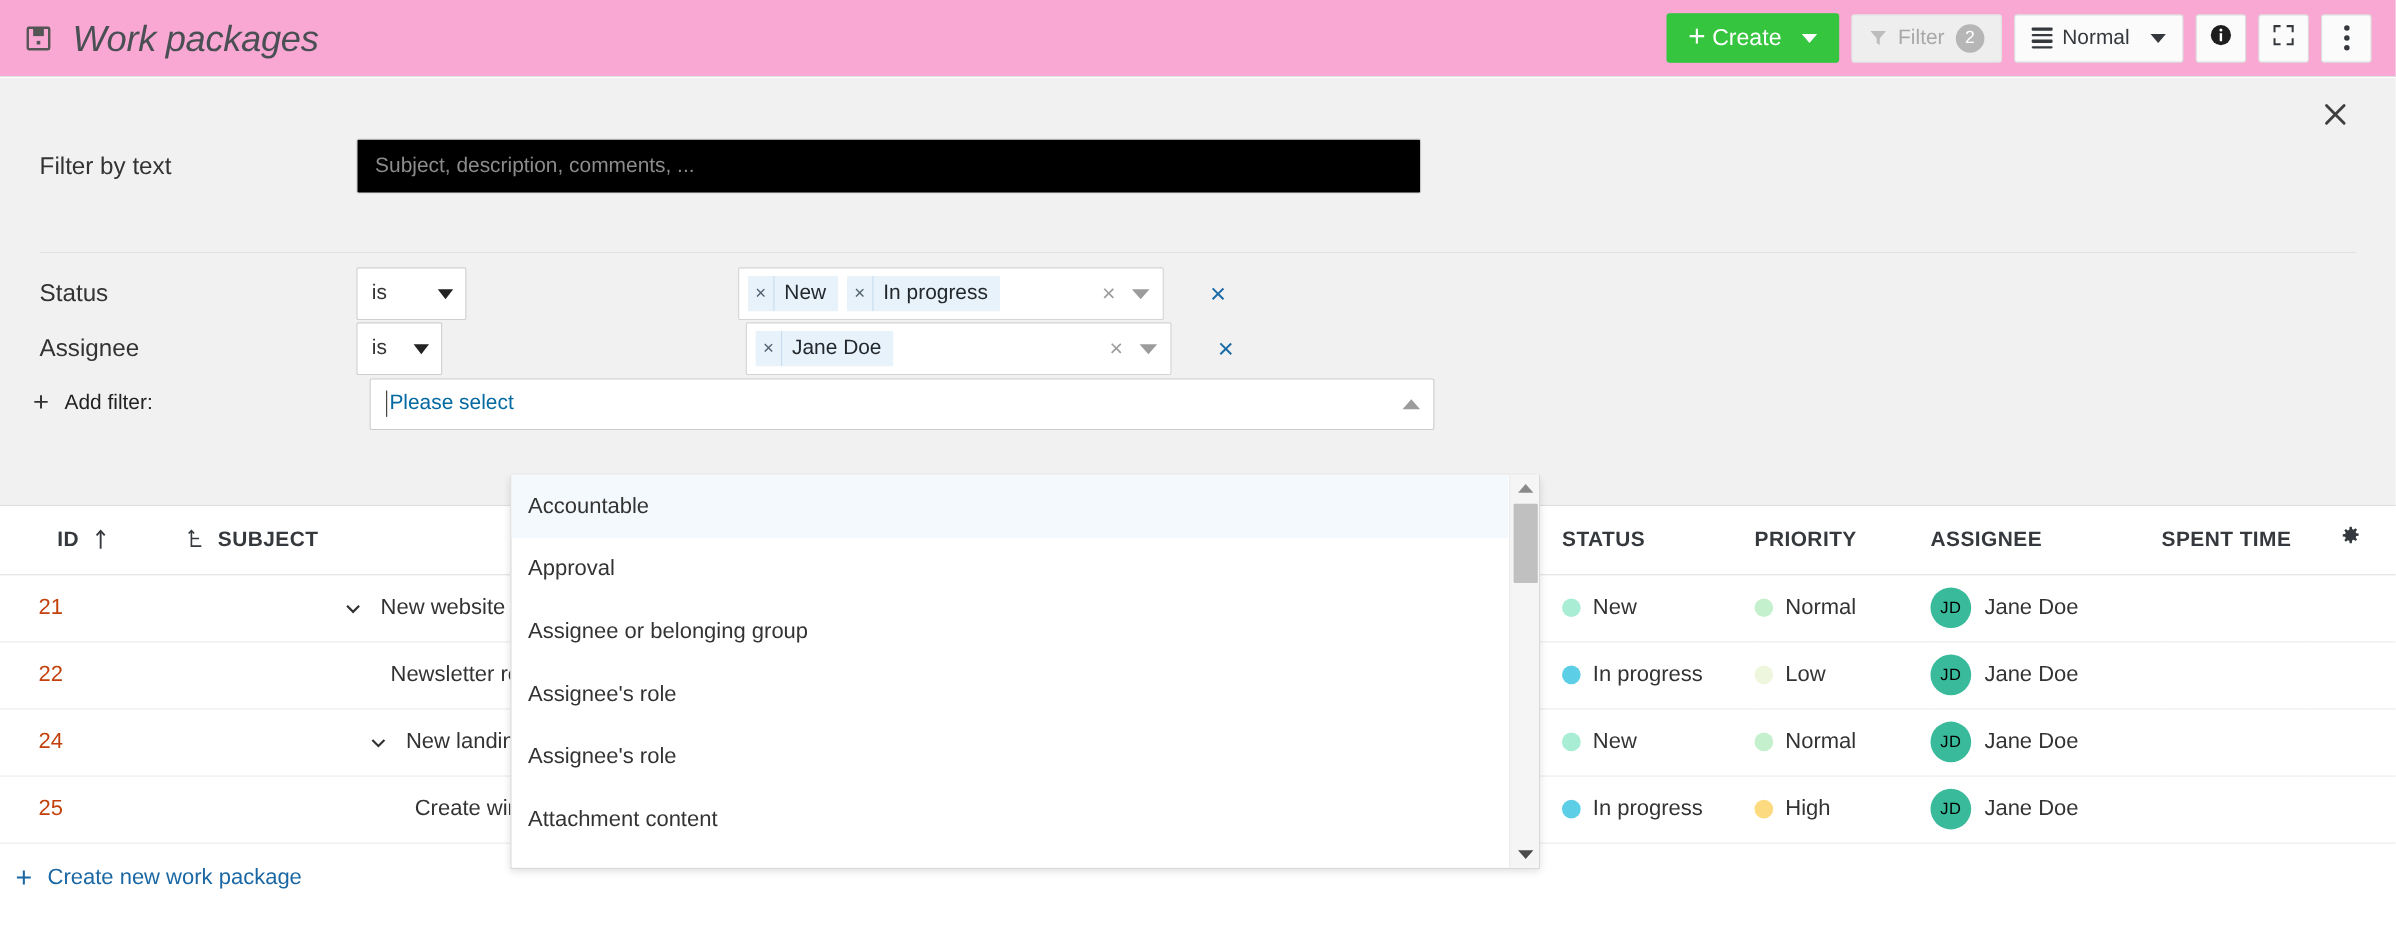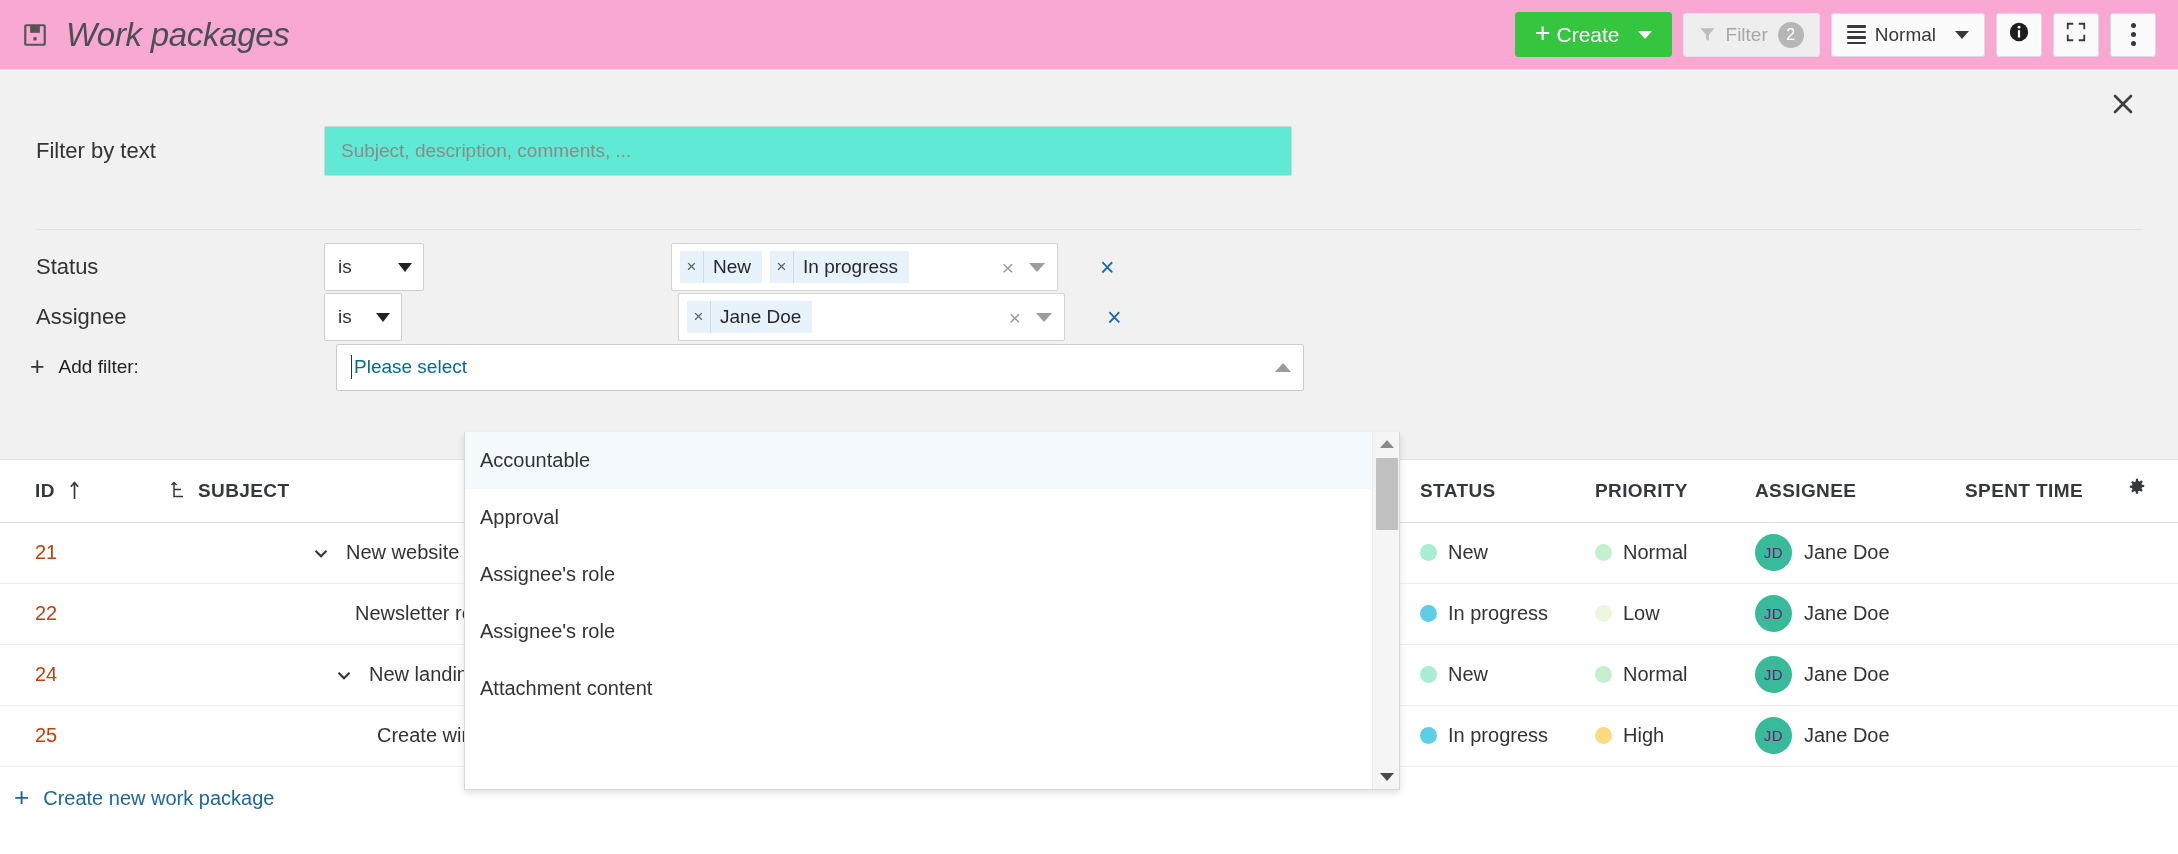--- a/index.html
+++ b/index.html
@@ -67,21 +67,21 @@
     position: absolute; right: 38px; top: 18px; width: 34px; height: 34px;
     display: flex; align-items: center; justify-content: center; cursor: pointer;
   }
   .filter-close svg { width: 24px; height: 24px; }
   .filter-row { position: absolute; left: 0; display: flex; align-items: center; width: 100%; }
   .filter-label {
     width: 324px; padding-left: 36px; font-size: 22px; color: #333333; flex: none;
   }
   .row-textfilter { top: 44px; height: 72px; }
   .text-input {
-    width: 968px; height: 50px; background: #5eead4;
+    width: 968px; height: 50px; background: #000000;
     border: 1px solid #d4d4d4; border-radius: 2px; font-size: 19px;
     color: #767676; padding: 0 16px; font-family: "Liberation Sans", sans-serif;
     outline: none;
   }
   .text-input::placeholder { color: #8b8b8b; opacity: 1; }
   .divider {
     position: absolute; left: 36px; top: 158px; width: 2106px; height: 1px; background: #e2e2e2;
   }
   .row-status { top: 170px; height: 52px; }
   .row-assignee { top: 220px; height: 52px; }
@@ -145,21 +145,21 @@
   .ps-placeholder { font-size: 19px; color: #0369a1; }
 
   
   .table-wrap { position: absolute; left: 0; top: 460px; width: 2178px; height: 310px; background:#fff; }
   table { width: 2178px; border-collapse: collapse; table-layout: fixed; }
   thead th {
     height: 62px; font-size: 19px; font-weight: 700; color: #35393d;
     text-align: left; letter-spacing: 0.4px; border-bottom: 1px solid #e0e0e0;
     vertical-align: middle;
   }
-  .col-id { width: 170px; padding-left: 35px; }
+  .col-id { width: 170px; padding-left: 52px; }
   .col-subject { width: 1250px; }
   .col-status { width: 175px; }
   .col-priority { width: 160px; }
   .col-assignee { width: 210px; }
   .col-spent { width: 130px; }
   .col-gear { width: 83px; text-align: center; }
   .th-inner { display: flex; align-items: center; gap: 12px; }
   .sort-arrow svg { width: 15px; height: 19px; display:block; }
   .hier-icon svg { width: 16px; height: 19px; display:block; }
   tbody td {
@@ -170,21 +170,21 @@
   .cell-subject { position: relative; }
   .subj-inner { display: flex; align-items: center; }
   .chevron svg { width: 22px; height: 22px; display:block; color:#333; }
   .subject-text { white-space: nowrap; }
   .dot {
     width: 17px; height: 17px; border-radius: 50%; display: inline-block;
     margin-right: 11px; vertical-align: -2px;
   }
   .status-cell, .priority-cell { display: flex; align-items: center; }
   .avatar {
-    width: 37px; height: 37px; border-radius: 50%; background: #38ba9b; color: #701a75;
+    width: 37px; height: 37px; border-radius: 50%; background: #38ba9b; color: #000000;
     font-size: 15px; display: flex; align-items: center; justify-content: center;
     margin-right: 12px; flex: none; letter-spacing: 0.5px;
   }
   .assignee-cell { display: flex; align-items: center; }
   .gear svg { width: 20px; height: 20px; }
 
   .create-new {
     position: absolute; left: 0; top: 772px; width: 2178px; height: 52px;
     display: flex; align-items: center; gap: 14px; padding-left: 14px;
     font-size: 20px; color: #1a67a3; cursor: pointer;
@@ -556,20 +556,21 @@
 
   <div class="create-new">
     <span class="plus-s">+</span>
     <span>Create new work package</span>
   </div>
 
   <div class="dropdown">
     <div class="dd-list">
       <div class="dd-option active">Accountable</div>
       <div class="dd-option">Approval</div>
+      <div class="dd-option">Assignee or belonging group</div>
       <div class="dd-option">Assignee's role</div>
       <div class="dd-option">Assignee's role</div>
       <div class="dd-option">Attachment content</div>
     </div>
     <div class="dd-scroll">
       <div class="dd-arrow-up">
         <span class="tri-up"></span>
       </div>
       <div class="dd-thumb"></div>
       <div class="dd-arrow-down">

